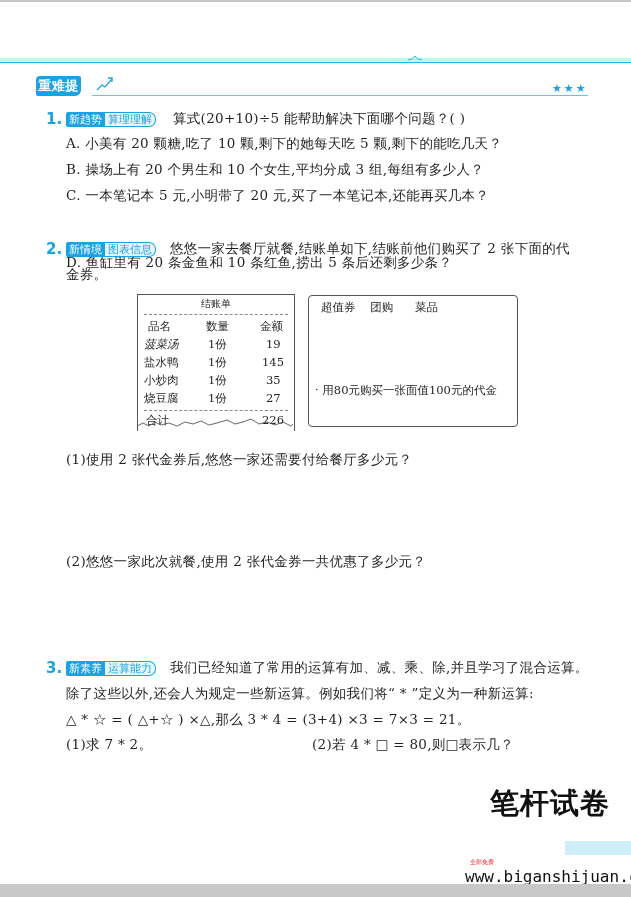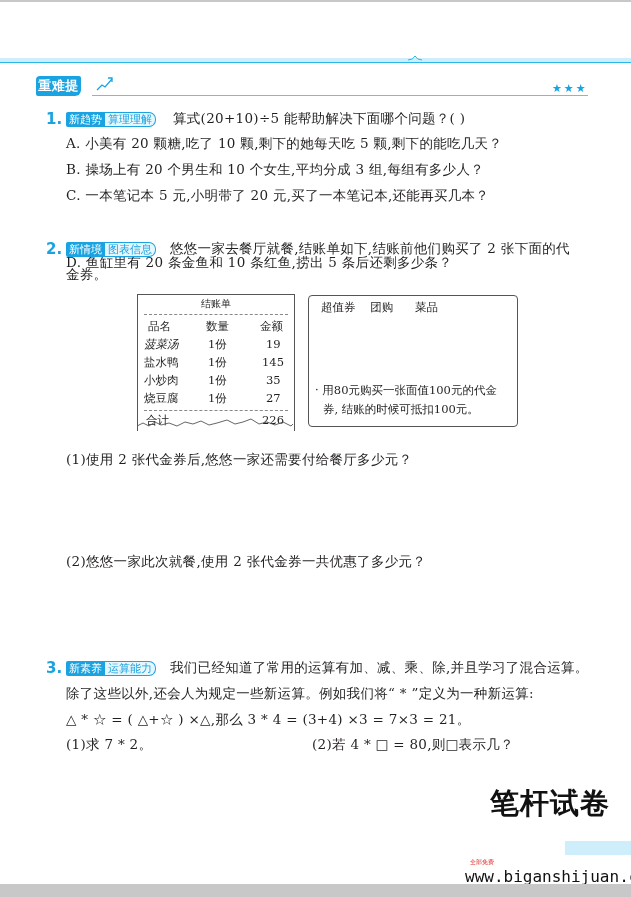--- a/index.html
+++ b/index.html
@@ -101,21 +101,20 @@
   <polyline points="2,10 8,7 14,10 20,6 26,9 34,7 42,10 50,6 58,8 66,5 74,9 82,7 92,4 100,8 108,6 116,3 124,8 132,6 140,9 148,6 156,10 158,8" fill="none" stroke="#555" stroke-width="0.9"></polyline>
 </svg>
 
 <div class="coupon-box">
   <div class="tabs">
     <span>超值券</span>&nbsp;&nbsp;&nbsp;
     <span>团购</span>&nbsp;&nbsp;&nbsp;&nbsp;&nbsp;
     <span>菜品</span>
   </div>
   <div class="coupon-note" style="top:87px;">· 用80元购买一张面值100元的代金</div>
-  <div class="coupon-note" style="top:106px;left:14px;">券, 结账的时候可抵扣100元。</div>
 </div>
 
 <div class="txt" style="left:66px;top:451px;">(1)使用 2 张代金券后,悠悠一家还需要付给餐厅多少元？</div>
 <div class="txt" style="left:66px;top:553px;">(2)悠悠一家此次就餐,使用 2 张代金券一共优惠了多少元？</div>
 
 <div class="q-num" style="left:46px;top:659px;">3.</div>
 <div class="badge" style="left:66px;top:661px;">
   <span class="b1">新素养</span>
   <span class="b2">运算能力</span>
 </div>

